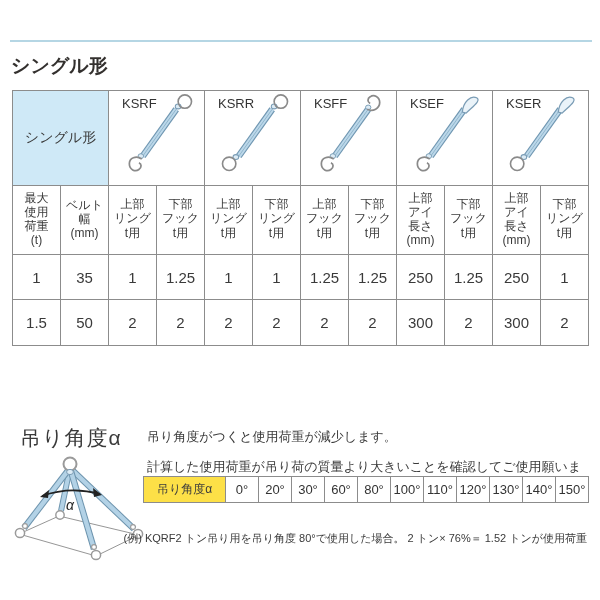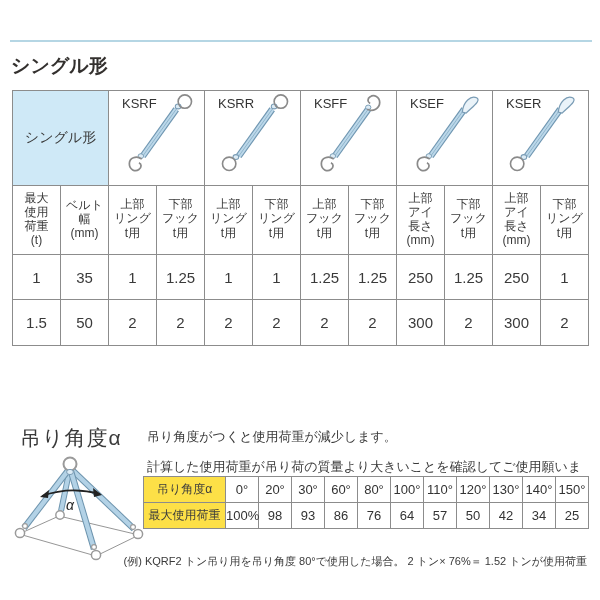--- a/index.html
+++ b/index.html
@@ -35,21 +35,21 @@
   
   .sec-title{position:absolute;left:20px;top:424px;font-size:21px;color:#3a3a3a;letter-spacing:1px;}
   .note1{position:absolute;left:147px;top:428px;font-size:13px;color:#3a3a3a;}
   .note2{position:absolute;left:147px;top:446px;font-size:13px;color:#3a3a3a;margin-top:12px;}
   .diagram{position:absolute;left:4px;top:456px;width:148px;height:110px;}
 
   .at{position:absolute;left:143px;top:476px;width:445px;}
   .at td{border:1px solid #8c8c8c;padding:0;text-align:center;vertical-align:middle;height:25px;}
   .at .hd{background:#fde047;font-size:12px;color:#3c3c3c;}
   .at .val{font-size:13px;color:#333;}
-  .example{position:absolute;right:13px;top:531px;font-size:11px;color:#3a3a3a;white-space:nowrap;margin-top:23px;}
+  .example{position:absolute;right:13px;top:531px;font-size:11px;color:#3a3a3a;white-space:nowrap;}
 </style>
 </head>
 <body>
 
 <div id="page">
 
   <div class="title-rule"></div>
   <div class="sub-title">シングル形</div>
 
   <table class="mt">
@@ -309,32 +309,18 @@
       <td class="val">30°</td>
       <td class="val">60°</td>
       <td class="val">80°</td>
       <td class="val">100°</td>
       <td class="val">110°</td>
       <td class="val">120°</td>
       <td class="val">130°</td>
       <td class="val">140°</td>
       <td class="val">150°</td>
     </tr>
-    <tr>
-      <td class="hd">最大使用荷重</td>
-      <td class="val">100%</td>
-      <td class="val">98</td>
-      <td class="val">93</td>
-      <td class="val">86</td>
-      <td class="val">76</td>
-      <td class="val">64</td>
-      <td class="val">57</td>
-      <td class="val">50</td>
-      <td class="val">42</td>
-      <td class="val">34</td>
-      <td class="val">25</td>
-    </tr>
   </tbody>
     </table>
 
   <div class="example">(例) KQRF2 トン吊り用を吊り角度 80°で使用した場合。 2 トン× 76%＝ 1.52 トンが使用荷重</div>
 
 </div>
 
 </body></html>

